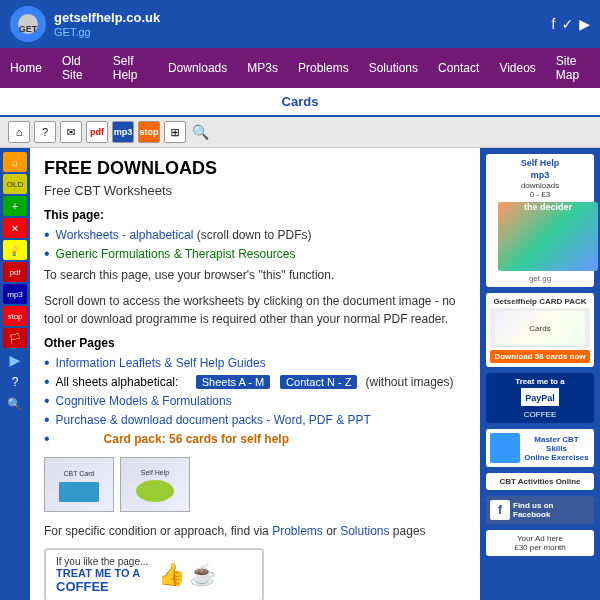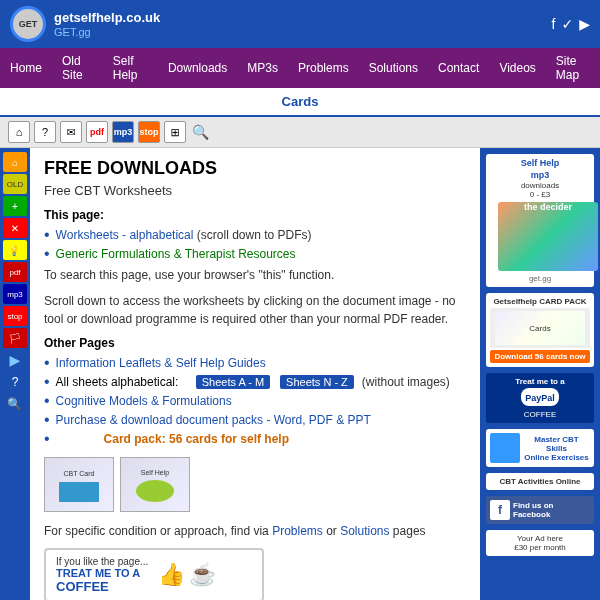--- a/index.html
+++ b/index.html
@@ -3,21 +3,21 @@
   <meta charset="utf-8">
   <style>
     * { margin: 0; padding: 0; box-sizing: border-box; }
     body { font-family: Arial, sans-serif; font-size: 12px; background: #fff; width: 600px; overflow-x: hidden; }
 
     
     .header { background: #1a4faf; padding: 6px 10px; display: flex; align-items: center; justify-content: space-between; }
     .header-left { display: flex; align-items: center; gap: 8px; }
     .site-title { color: #fff; font-size: 13px; font-weight: bold; line-height: 1.2; }
     .site-subtitle { color: #7fc7ff; font-size: 11px; }
-    .logo-circle { width: 36px; height: 36px; background: #ccc; border-radius: 50%; display: flex; align-items: center; justify-content: center; font-size: 9px; color: #333; font-weight: bold; border: 3px solid #3b82f6; }
+    .logo-circle { width: 36px; height: 36px; background: #ccc; border-radius: 50%; display: flex; align-items: flex-end; justify-content: center; font-size: 9px; color: #333; font-weight: bold; border: 8px solid #3b82f6; }
     .social-icons { display: flex; gap: 6px; }
     .social-icon { color: #fff; font-size: 14px; cursor: pointer; }
 
     
     .nav-bar { background: #701a75; padding: 0; display: flex; align-items: center; }
     .nav-item { color: #fff; font-size: 12px; padding: 6px 10px; cursor: pointer; text-decoration: none; }
 
     
     .sub-nav { background: #fff; border-bottom: 2px solid #1a4faf; display: flex; justify-content: center; padding: 4px; }
     .sub-nav-item { color: #1a4faf; font-size: 13px; font-weight: bold; padding: 2px 10px; }
@@ -75,21 +75,21 @@
     .ad-box { background: #fff; border-radius: 3px; padding: 4px; text-align: center; }
     .ad-title { font-size: 9px; font-weight: bold; color: #1a4faf; line-height: 1.3; }
     .ad-subtitle { font-size: 8px; color: #333; }
     .ad-image { width: 100%; height: 69px; background: linear-gradient(135deg, #ff9966, #33cc99, #6699ff); border-radius: 3px; display: flex; align-items: flex-start; justify-content: center; font-size: 8px; color: #fff; font-weight: bold; margin: 3px 8px; }
     .ad-site { font-size: 8px; color: #666; }
     .card-pack-box { background: #fff; border-radius: 3px; padding: 4px; text-align: center; }
     .card-pack-img { width: 100%; height: 40px; background: #eee; border-radius: 2px; display: flex; align-items: center; justify-content: center; font-size: 8px; color: #333; overflow: hidden; }
     .download-btn { background: #ff6600; color: #fff; font-size: 8px; font-weight: bold; padding: 2px 4px; border-radius: 2px; cursor: pointer; display: inline-block; margin-top: 2px; }
     .paypal-box { background: #003087; border-radius: 3px; padding: 4px; text-align: center; }
     .paypal-text { color: #fff; font-size: 8px; font-weight: bold; }
-    .paypal-logo { background: #fff; border-radius: 8px; padding: 2px 4px; margin: 2px 0; display: inline-block; }
+    .paypal-logo { background: #fff; border-radius: 0; padding: 2px 4px; margin: 2px 0; display: inline-block; }
     .paypal-logo-text { font-size: 9px; font-weight: bold; color: #003087; }
     .coffee-side { font-size: 8px; color: #fff; margin-top: 2px; }
     .cbt-box { background: #fff; border-radius: 3px; padding: 4px; display: flex; gap: 3px; align-items: center; }
     .cbt-img { width: 30px; height: 30px; background: #3399ff; border-radius: 2px; flex-shrink: 0; }
     .cbt-text { font-size: 8px; color: #1a4faf; font-weight: bold; text-align: center; }
     .fb-box { background: #3b5998; border-radius: 3px; padding: 4px; display: flex; gap: 3px; align-items: center; }
     .fb-icon { width: 20px; height: 20px; background: #fff; border-radius: 2px; display: flex; align-items: center; justify-content: center; color: #3b5998; font-weight: bold; font-size: 12px; flex-shrink: 0; }
     .fb-text { font-size: 8px; color: #fff; font-weight: bold; }
     .your-ad-box { background: #fff; border-radius: 3px; padding: 4px; text-align: center; font-size: 8px; color: #333; }
   </style>
@@ -185,21 +185,21 @@
     <div class="bullet-item">
       <span class="bullet-dot">•</span>
       <a class="link-blue">Information Leaflets &amp; Self Help Guides</a>
     </div>
 
     <div class="bullet-item">
       <span class="bullet-dot">•</span>
       <span>All sheets alphabetical:</span>
       &nbsp;
       <a class="sheets-link">Sheets A - M</a>
-      <a class="sheets-link">Sheets N - Z</a>
+      <a class="sheets-link">Contact N - Z</a>
       <span style="color:#333;"> (without images)</span>
     </div>
 
     <div class="bullet-item">
       <span class="bullet-dot">•</span>
       <a class="link-blue">Cognitive Models &amp; Formulations</a>
     </div>
 
     <div class="bullet-item">
       <span class="bullet-dot">•</span>

